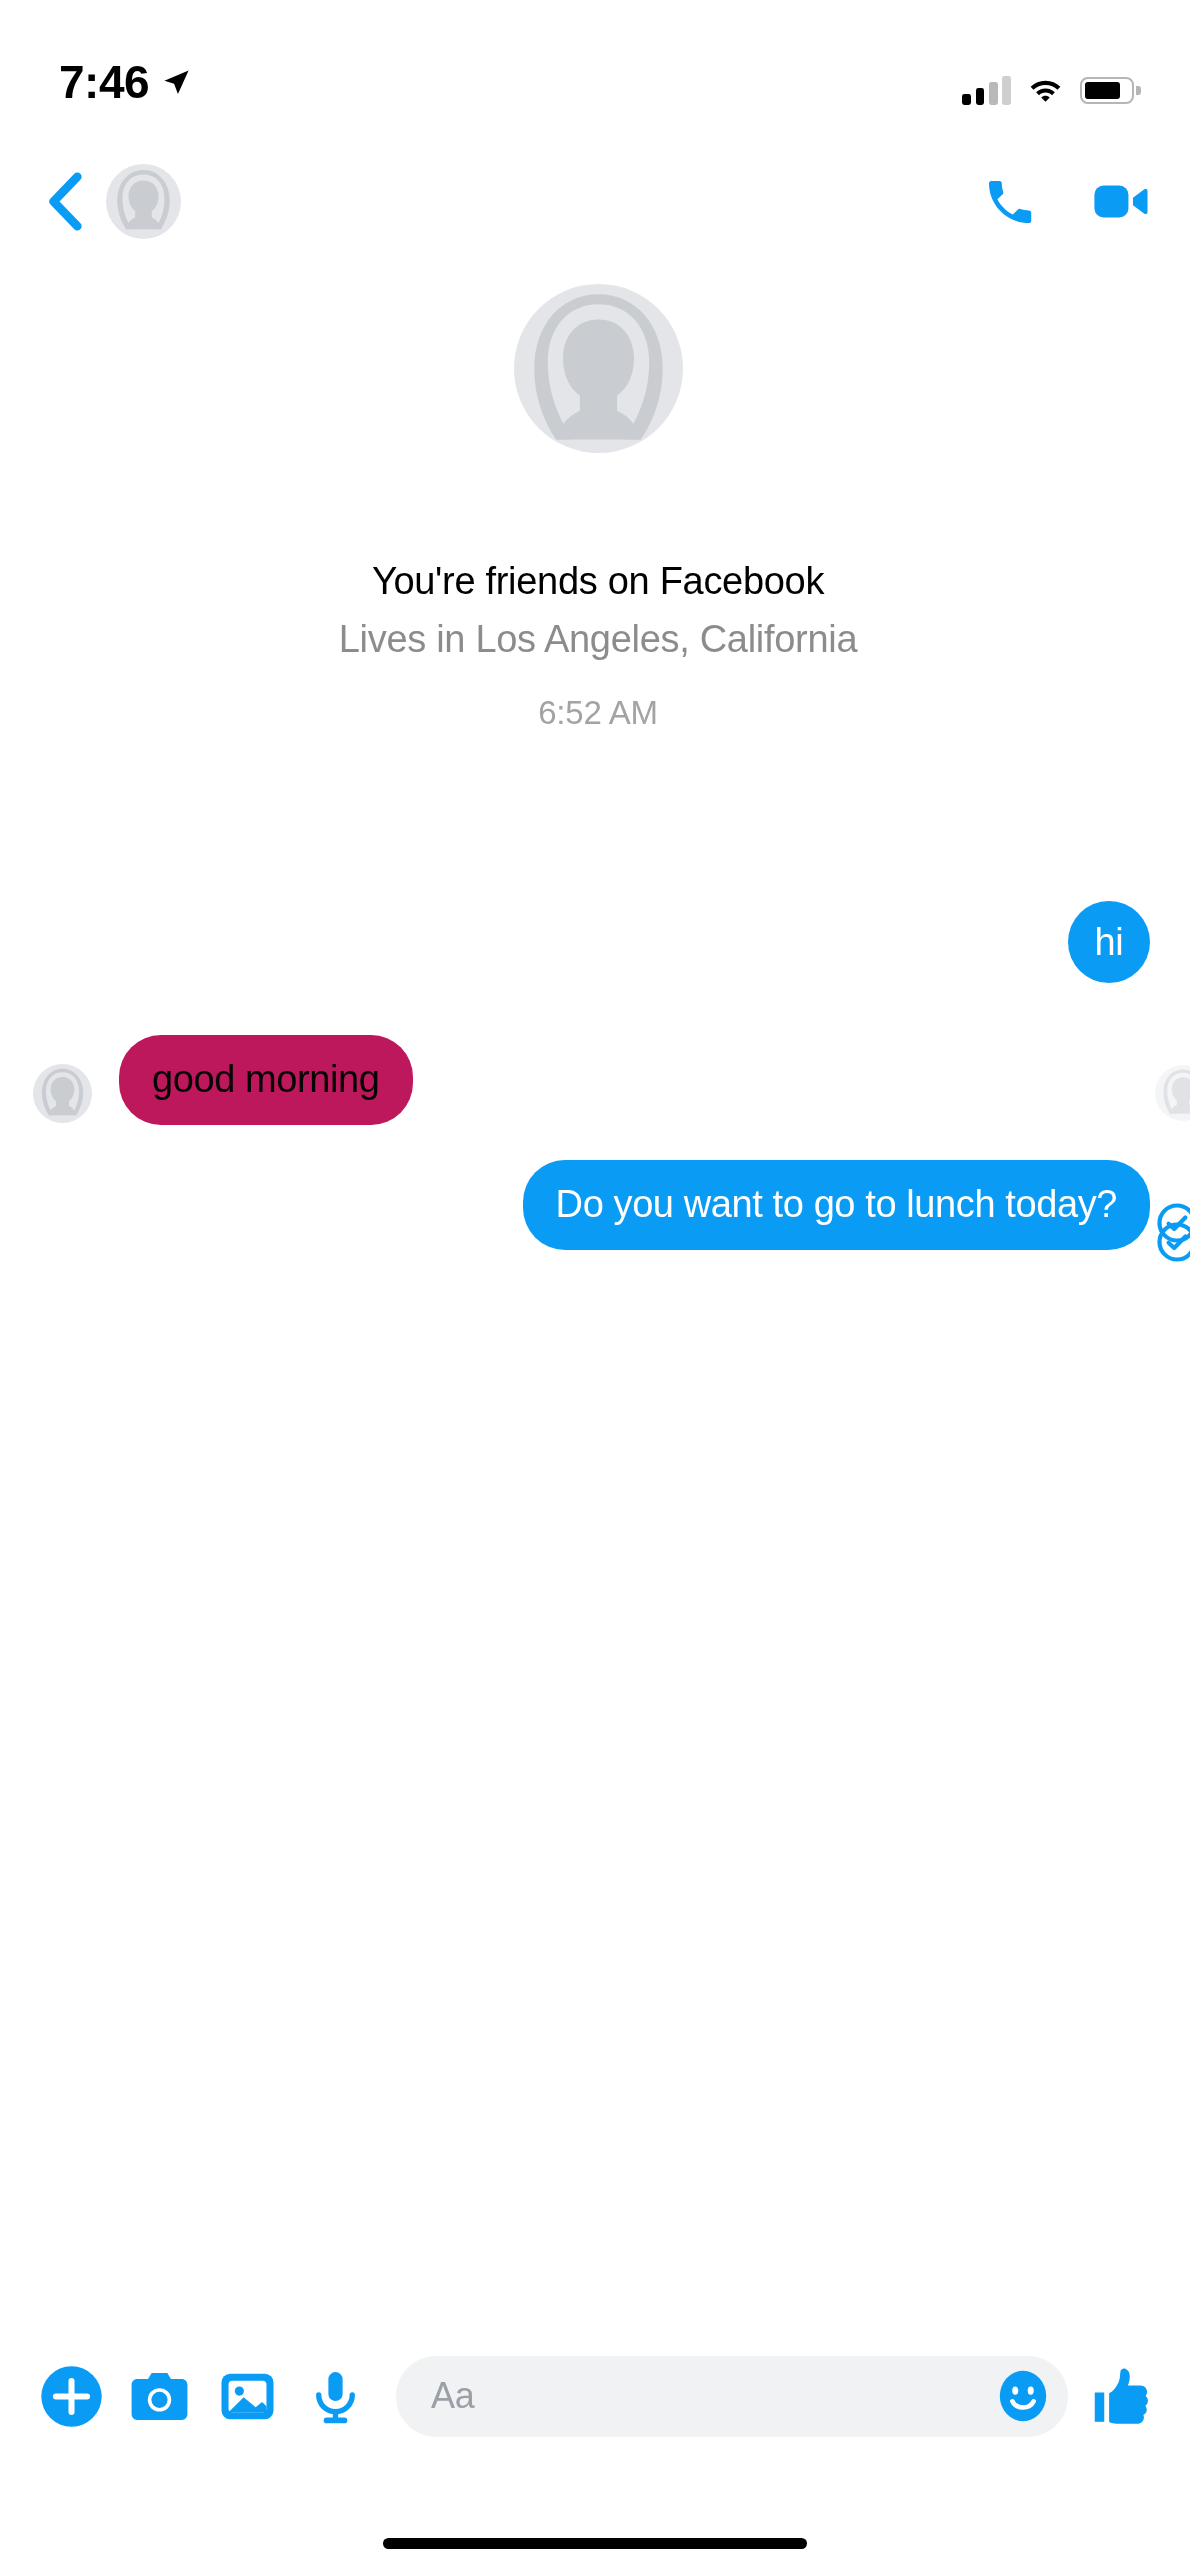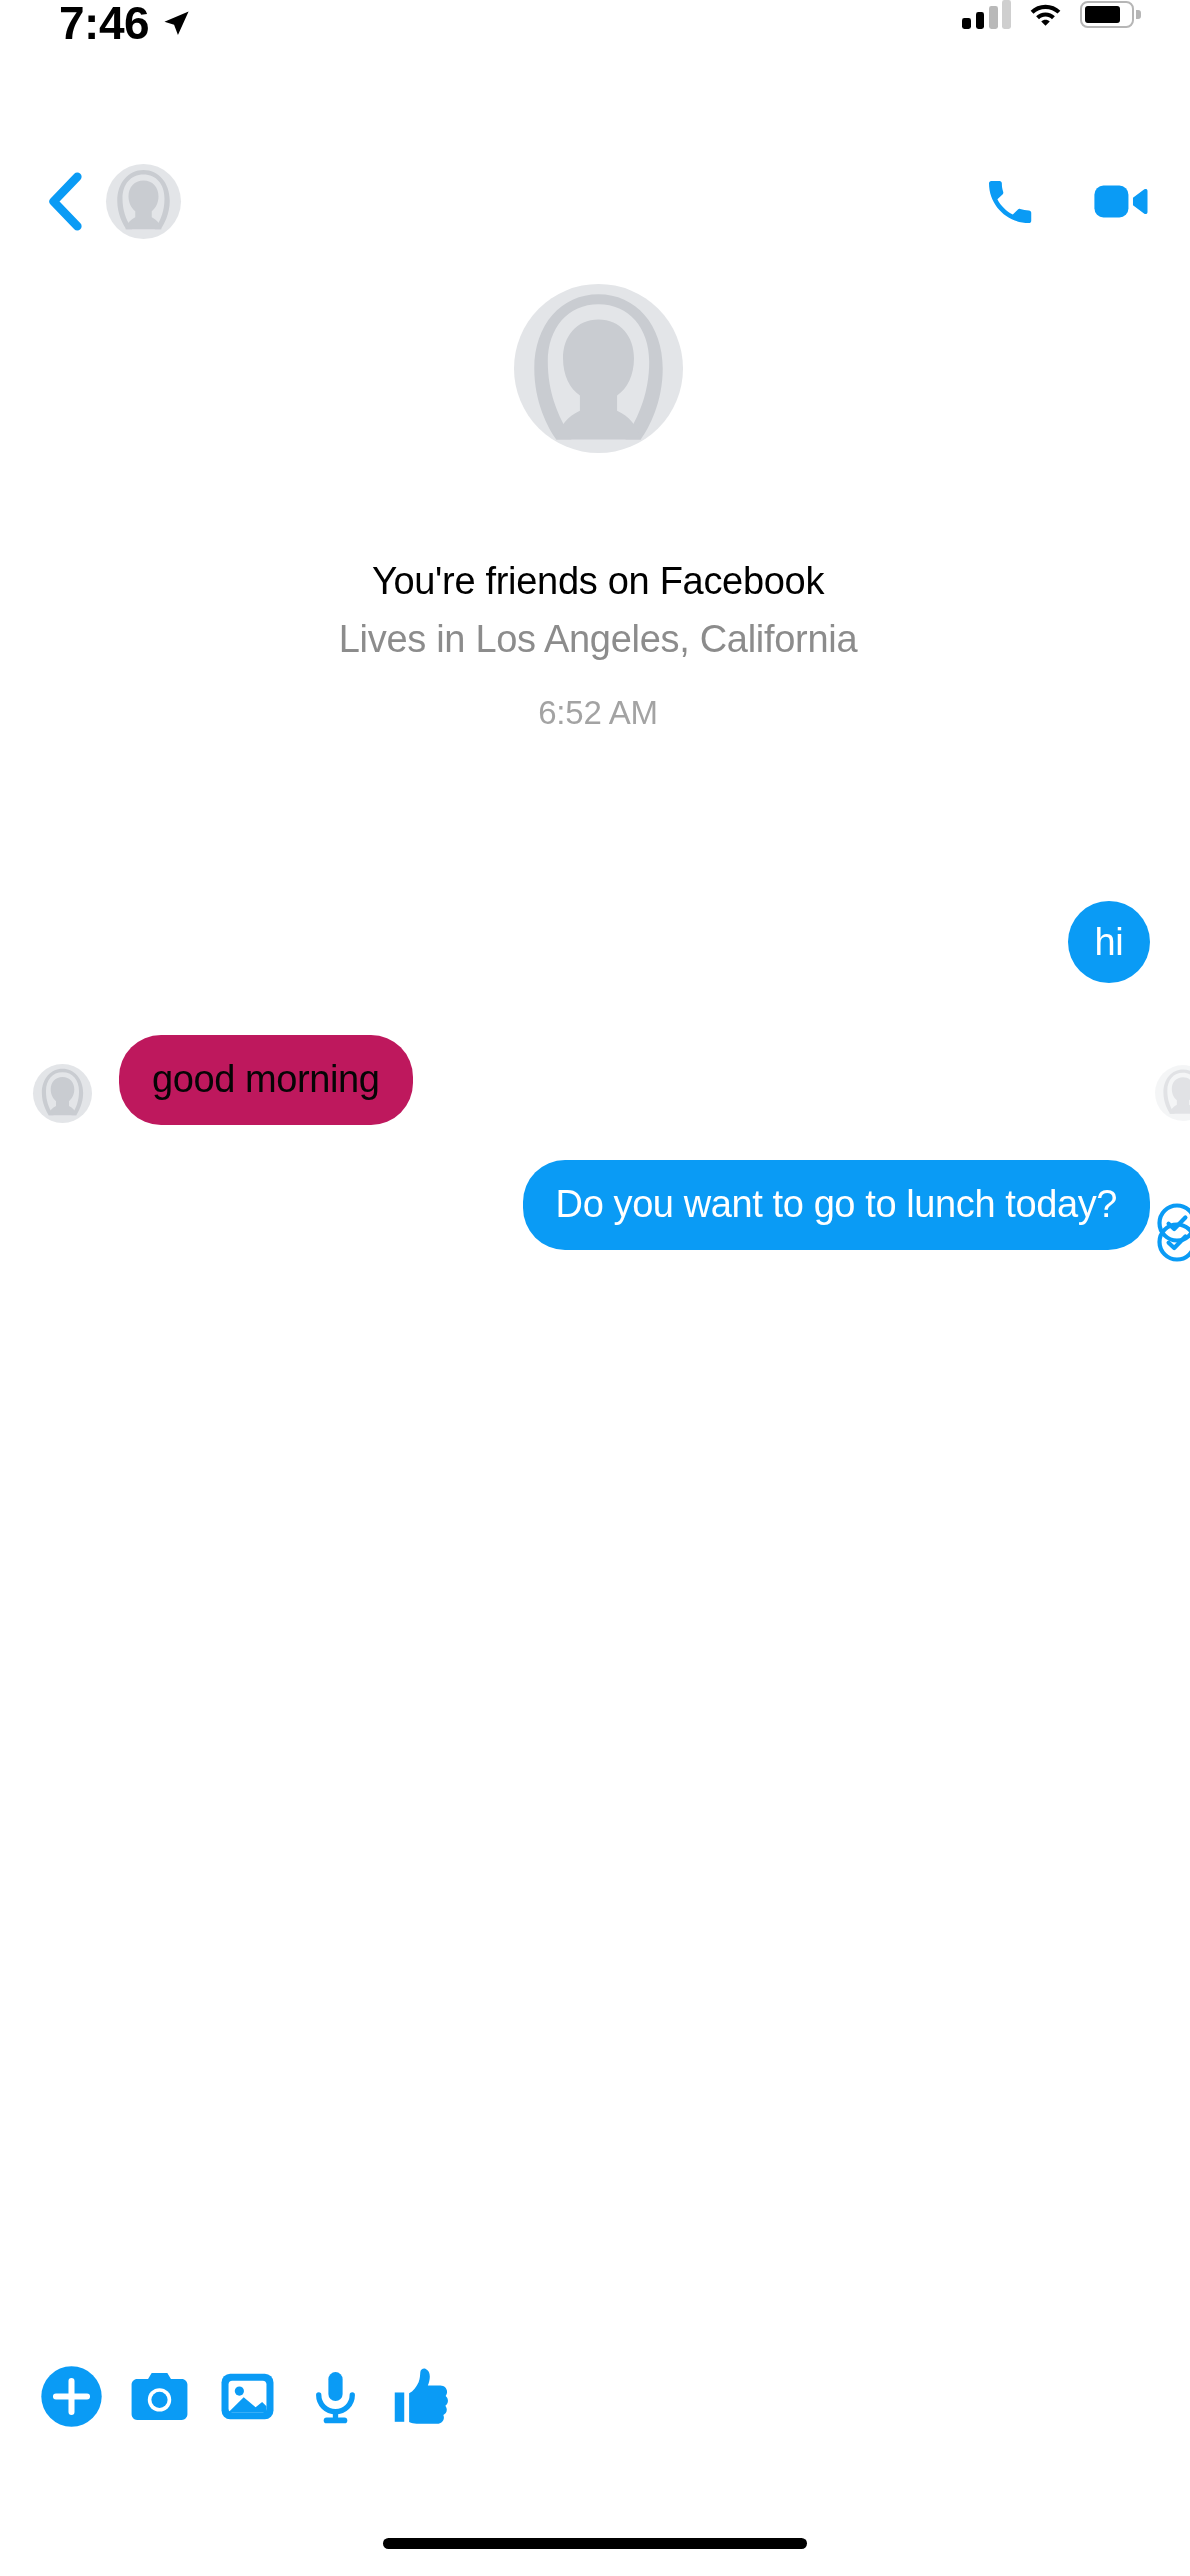--- a/index.html
+++ b/index.html
@@ -7,21 +7,21 @@
   body {
     font-family:"Liberation Sans", sans-serif;
     background:#ffffff;
     overflow:hidden;
     position:relative;
   }
 
   
   .status-bar{
     position:absolute; top:0; left:0; width:1190px; height:105px;
-    display:flex; align-items:flex-start; justify-content:space-between;
+    display:flex; align-items:flex-end; justify-content:space-between;
     padding:0 56px 0 59px;
   }
   .status-left{ display:flex; align-items:center; gap:13.4px; }
   .status-time{ font-size:46px; font-weight:600; color:#000; letter-spacing:-0.5px; line-height:1; }
   .loc-arrow{ width:29px; height:29px; display:block; }
   .status-right{ display:flex; align-items:center; gap:18px; }
   .sig{ display:flex; align-items:flex-end; gap:4.8px; height:29px; }
   .sig i{ display:block; width:8.6px; border-radius:2.4px; background:#000; }
   .sig i:nth-child(1){ height:11.5px; }
   .sig i:nth-child(2){ height:17px; }
@@ -330,20 +330,31 @@
 
   <div class="comp-btn">
     <svg width="61" height="61" viewBox="0 0 24 24">
       <rect x="9.2" y="2.4" width="5.6" height="11.4" rx="2.8" fill="#0a9bf5"></rect>
       <path d="M5.4 11.4a6.6 6.6 0 0 0 13.2 0" fill="none" stroke="#0a9bf5" stroke-width="2.1" stroke-linecap="round"></path>
       <path d="M12 18 v2.1" stroke="#0a9bf5" stroke-width="2.1" stroke-linecap="round"></path>
       <path d="M8.5 21.4 h7" stroke="#0a9bf5" stroke-width="2.3" stroke-linecap="round"></path>
     </svg>
   </div>
 
+  <div class="input-wrap">
+    <span class="input-placeholder">Aa</span>
+    <div class="emoji-btn">
+      <svg width="58" height="58" viewBox="0 0 24 24">
+        <ellipse cx="12" cy="12" rx="9.6" ry="10.4" fill="#0a9bf5"></ellipse>
+        <ellipse cx="8.8" cy="9.8" rx="1.25" ry="1.7" fill="#fff"></ellipse>
+        <ellipse cx="15.2" cy="9.8" rx="1.25" ry="1.7" fill="#fff"></ellipse>
+        <path d="M7.6 14.2 a4.8 4.3 0 0 0 8.8 0" fill="none" stroke="#fff" stroke-width="1.9" stroke-linecap="round"></path>
+      </svg>
+    </div>
+  </div>
 
   <div class="like-btn">
     <svg width="69" height="69" viewBox="0 0 24 24">
       <path d="M2 10.6h3.3v10.2H2z" fill="#0a9bf5" rx="1"></path>
       <path d="M7 10.9c1.4-.8 2.6-2.3 3.3-3.9.5-1.2.5-2.4.6-3.5.1-1 1.1-1.5 1.9-1.1.9.4 1.4 1.4 1.4 2.6 0 1.1-.3 2.2-.7 3.2h4.4c1.3 0 2.3 1 2.3 2.2 0 .5-.2 1-.5 1.4.5.4.8 1 .8 1.7 0 .7-.3 1.3-.9 1.7.3.4.5.9.5 1.4 0 .8-.5 1.5-1.2 1.8.1.3.2.6.2.9 0 1.2-1 2.2-2.3 2.2H9.6c-.9 0-1.8-.2-2.6-.6V10.9z" fill="#0a9bf5"></path>
     </svg>
   </div>
 
 </div>
 

